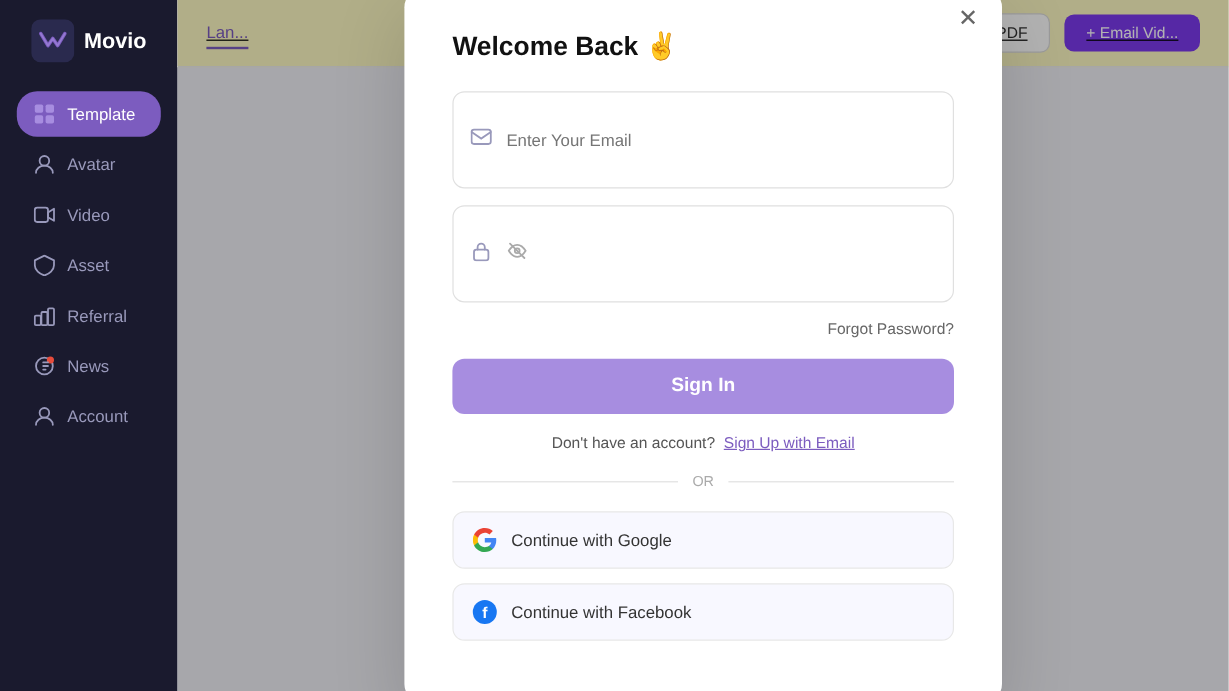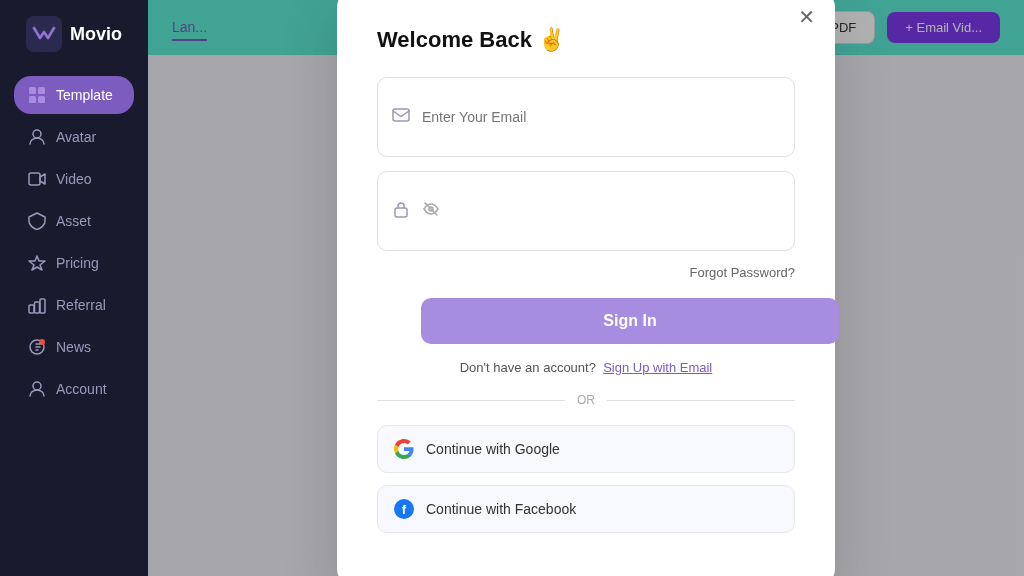--- a/index.html
+++ b/index.html
@@ -64,26 +64,27 @@
     }
 
     
     .main-content {
       flex: 1;
       background: #f0f0f5;
       position: relative;
     }
     .top-bar {
       height: 56px;
-      background: #5eead4;
+      background: #fef9c3;
       display: flex;
       align-items: center;
       padding: 0 24px;
       gap: 24px;
       border-bottom: 1px solid #eee;
+      text-decoration: underline;
     }
     .tab-item {
       font-size: 14px;
       color: #333;
       padding: 4px 0;
       cursor: pointer;
     }
     .tab-item.active {
       color: #7c5cbf;
       border-bottom: 2px solid #7c5cbf;
@@ -189,21 +190,20 @@
       width: 100%;
       padding: 14px;
       background: #a78de0;
       color: white;
       border: none;
       border-radius: 10px;
       font-size: 16px;
       font-weight: 600;
       cursor: pointer;
       margin-bottom: 16px;
-      margin-left: 44px;
     }
     .signup-text {
       text-align: center;
       font-size: 13px;
       color: #555;
       margin-bottom: 18px;
     }
     .signup-link {
       color: #7c5cbf;
       text-decoration: underline;
@@ -302,28 +302,20 @@
 
   <div class="sidebar-item">
     <span class="sidebar-icon">
       <svg width="18" height="18" viewBox="0 0 18 18" fill="none">
         <path d="M9 1 L17 5 V9 C17 13 13 16.5 9 17.5 C5 16.5 1 13 1 9 V5 Z" stroke="#9999bb" stroke-width="1.5" stroke-linejoin="round"></path>
       </svg>
     </span>
     <span>Asset</span>
   </div>
 
-  <div class="sidebar-item">
-    <span class="sidebar-icon">
-      <svg width="18" height="18" viewBox="0 0 18 18" fill="none">
-        <polygon points="9,2 11,7 17,7 12,11 14,16 9,13 4,16 6,11 1,7 7,7" stroke="#9999bb" stroke-width="1.5" fill="none" stroke-linejoin="round"></polygon>
-      </svg>
-    </span>
-    <span>Pricing</span>
-  </div>
 
   <div class="sidebar-item">
     <span class="sidebar-icon">
       <svg width="18" height="18" viewBox="0 0 18 18" fill="none">
         <rect x="1" y="9" width="5" height="8" rx="1" stroke="#9999bb" stroke-width="1.5"></rect>
         <rect x="6.5" y="6" width="5" height="11" rx="1" stroke="#9999bb" stroke-width="1.5"></rect>
         <rect x="12" y="3" width="5" height="14" rx="1" stroke="#9999bb" stroke-width="1.5"></rect>
       </svg>
     </span>
     <span>Referral</span>

